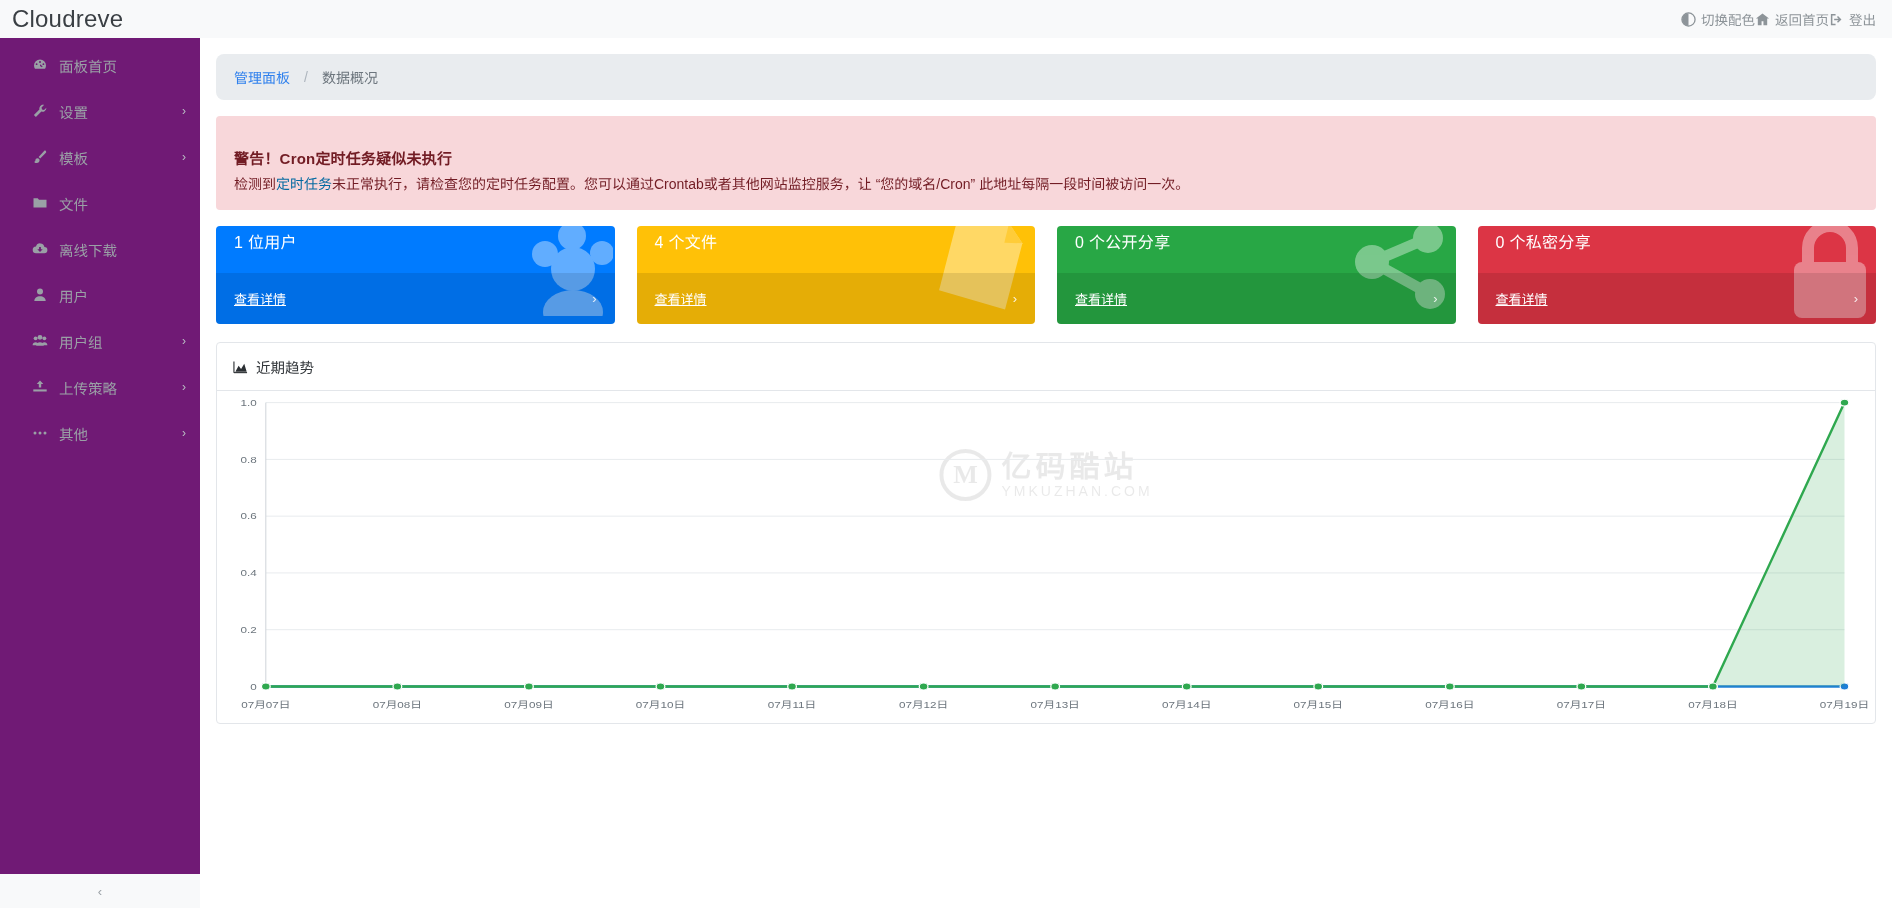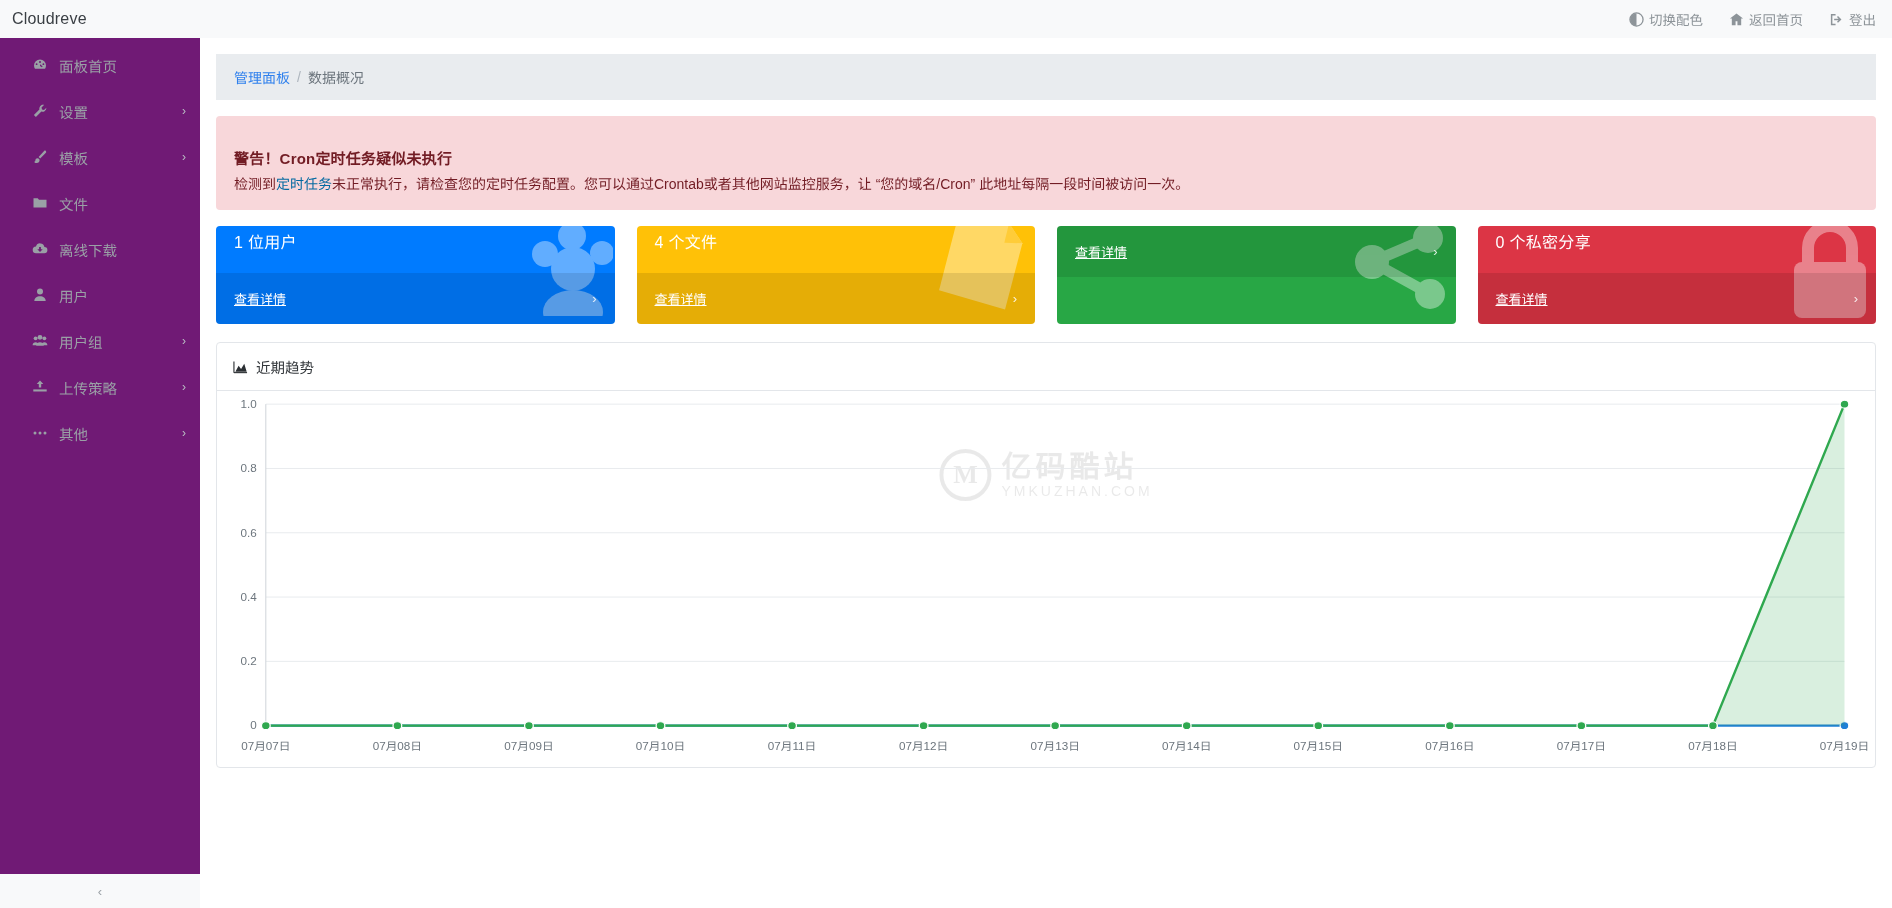--- a/index.html
+++ b/index.html
@@ -17,30 +17,29 @@
     background: #f8f9fa;
     display: flex;
     align-items: center;
     flex: 0 0 38px;
     position: relative;
     z-index: 5;
   }
   .brand {
     width: 200px;
     padding-left: 12px;
-    font-size: 16px;
+    font-size: 24px;
     color: #3a3f44;
     font-weight: 400;
     letter-spacing: .2px;
   }
   .topbar-right {
     margin-left: auto;
     display: flex;
     align-items: center;
-    gap: 26px;
     padding-right: 16px;
     font-size: 13.5px;
     color: #8d9499;
   }
   .topbar-right .t-item {
     display: flex; align-items: center; gap: 5px;
     cursor: pointer; white-space: nowrap;
   }
   .ico { display: inline-flex; align-items: center; justify-content: center; }
   .ico svg { display: block; }
@@ -88,25 +87,25 @@
   .content {
     flex: 1 1 auto;
     background: #ffffff;
     padding: 16px 16px 0 16px;
     min-width: 0;
     overflow: hidden;
   }
 
   .breadcrumb {
     background: #e9ecef;
-    border-radius: 0;
+    border-radius: 8px;
     padding: 13px 18px;
     font-size: 14px;
     color: #6c757d;
-    display: flex; align-items: center; gap: 7px;
+    display: flex; align-items: center; gap: 14px;
   }
   .breadcrumb a { color: #2f80ed; text-decoration: none; cursor: pointer; }
   .breadcrumb .sep { color: #adb5bd; }
 
   .alert {
     margin-top: 16px;
     background: #f8d7da;
     color: #721c24;
     border-radius: 4px;
     padding: 31px 18px 15px 18px;
@@ -149,21 +148,21 @@
     pointer-events: none;
   }
   .card-bg svg { display: block; }
 
   
   .panel {
     margin-top: 18px;
     border: 1px solid #e3e6ea;
     border-radius: 4px;
     background: #fff;
-    height: 426px;
+    height: 382px;
     display: flex;
     flex-direction: column;
   }
   .panel-head {
     padding: 13px 16px;
     border-bottom: 1px solid #e3e6ea;
     display: flex; align-items: center; gap: 8px;
     font-size: 14.5px;
     color: #35393d;
   }
@@ -385,20 +384,23 @@
 
       <div class="card" style="background:#28a745">
         <div class="card-bg">
           <svg width="104" height="98" viewBox="0 0 104 98">
             <circle cx="22" cy="42" r="17" fill="#fff"></circle>
             <circle cx="78" cy="18" r="15" fill="#fff"></circle>
             <circle cx="80" cy="74" r="15" fill="#fff"></circle>
             <path d="M22 42 L78 18" stroke="#fff" stroke-width="11"></path>
             <path d="M22 42 L80 74" stroke="#fff" stroke-width="11"></path>
           </svg>
+        </div>
+        <div class="card-body">
+          <div class="card-number">0 个公开分享</div>
         </div>
         <div class="card-footer">
           <span class="lbl">查看详情</span>
           <span class="arrow">›</span>
         </div>
       </div>
 
       <div class="card" style="background:#dc3545">
         <div class="card-bg">
           <svg width="88" height="100" viewBox="0 0 88 100">

